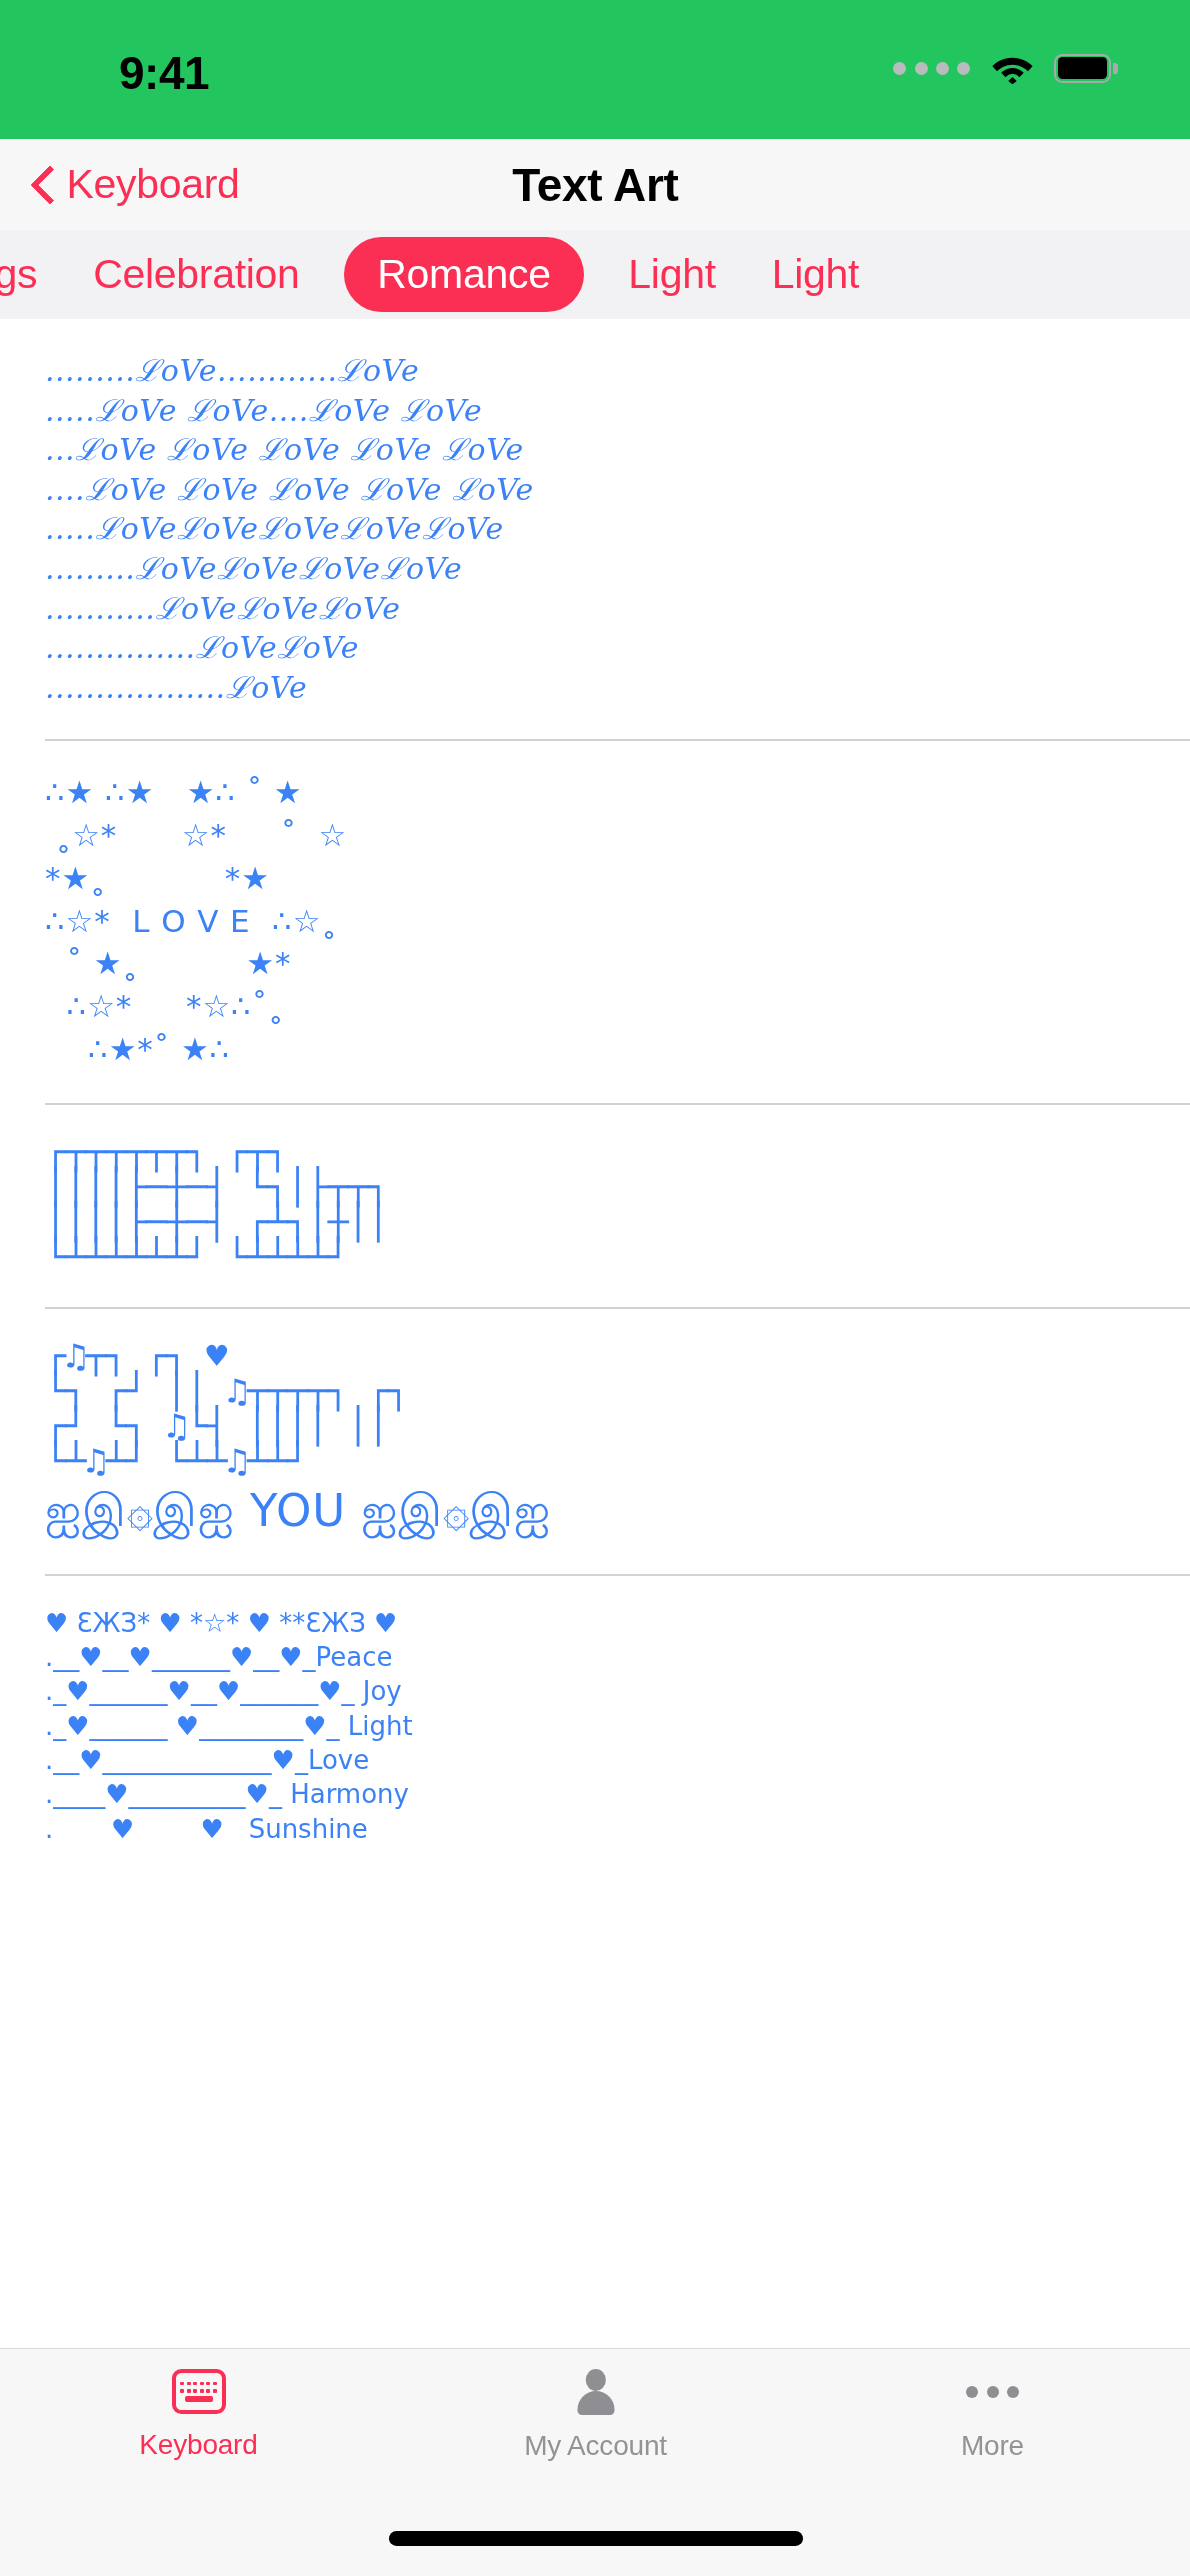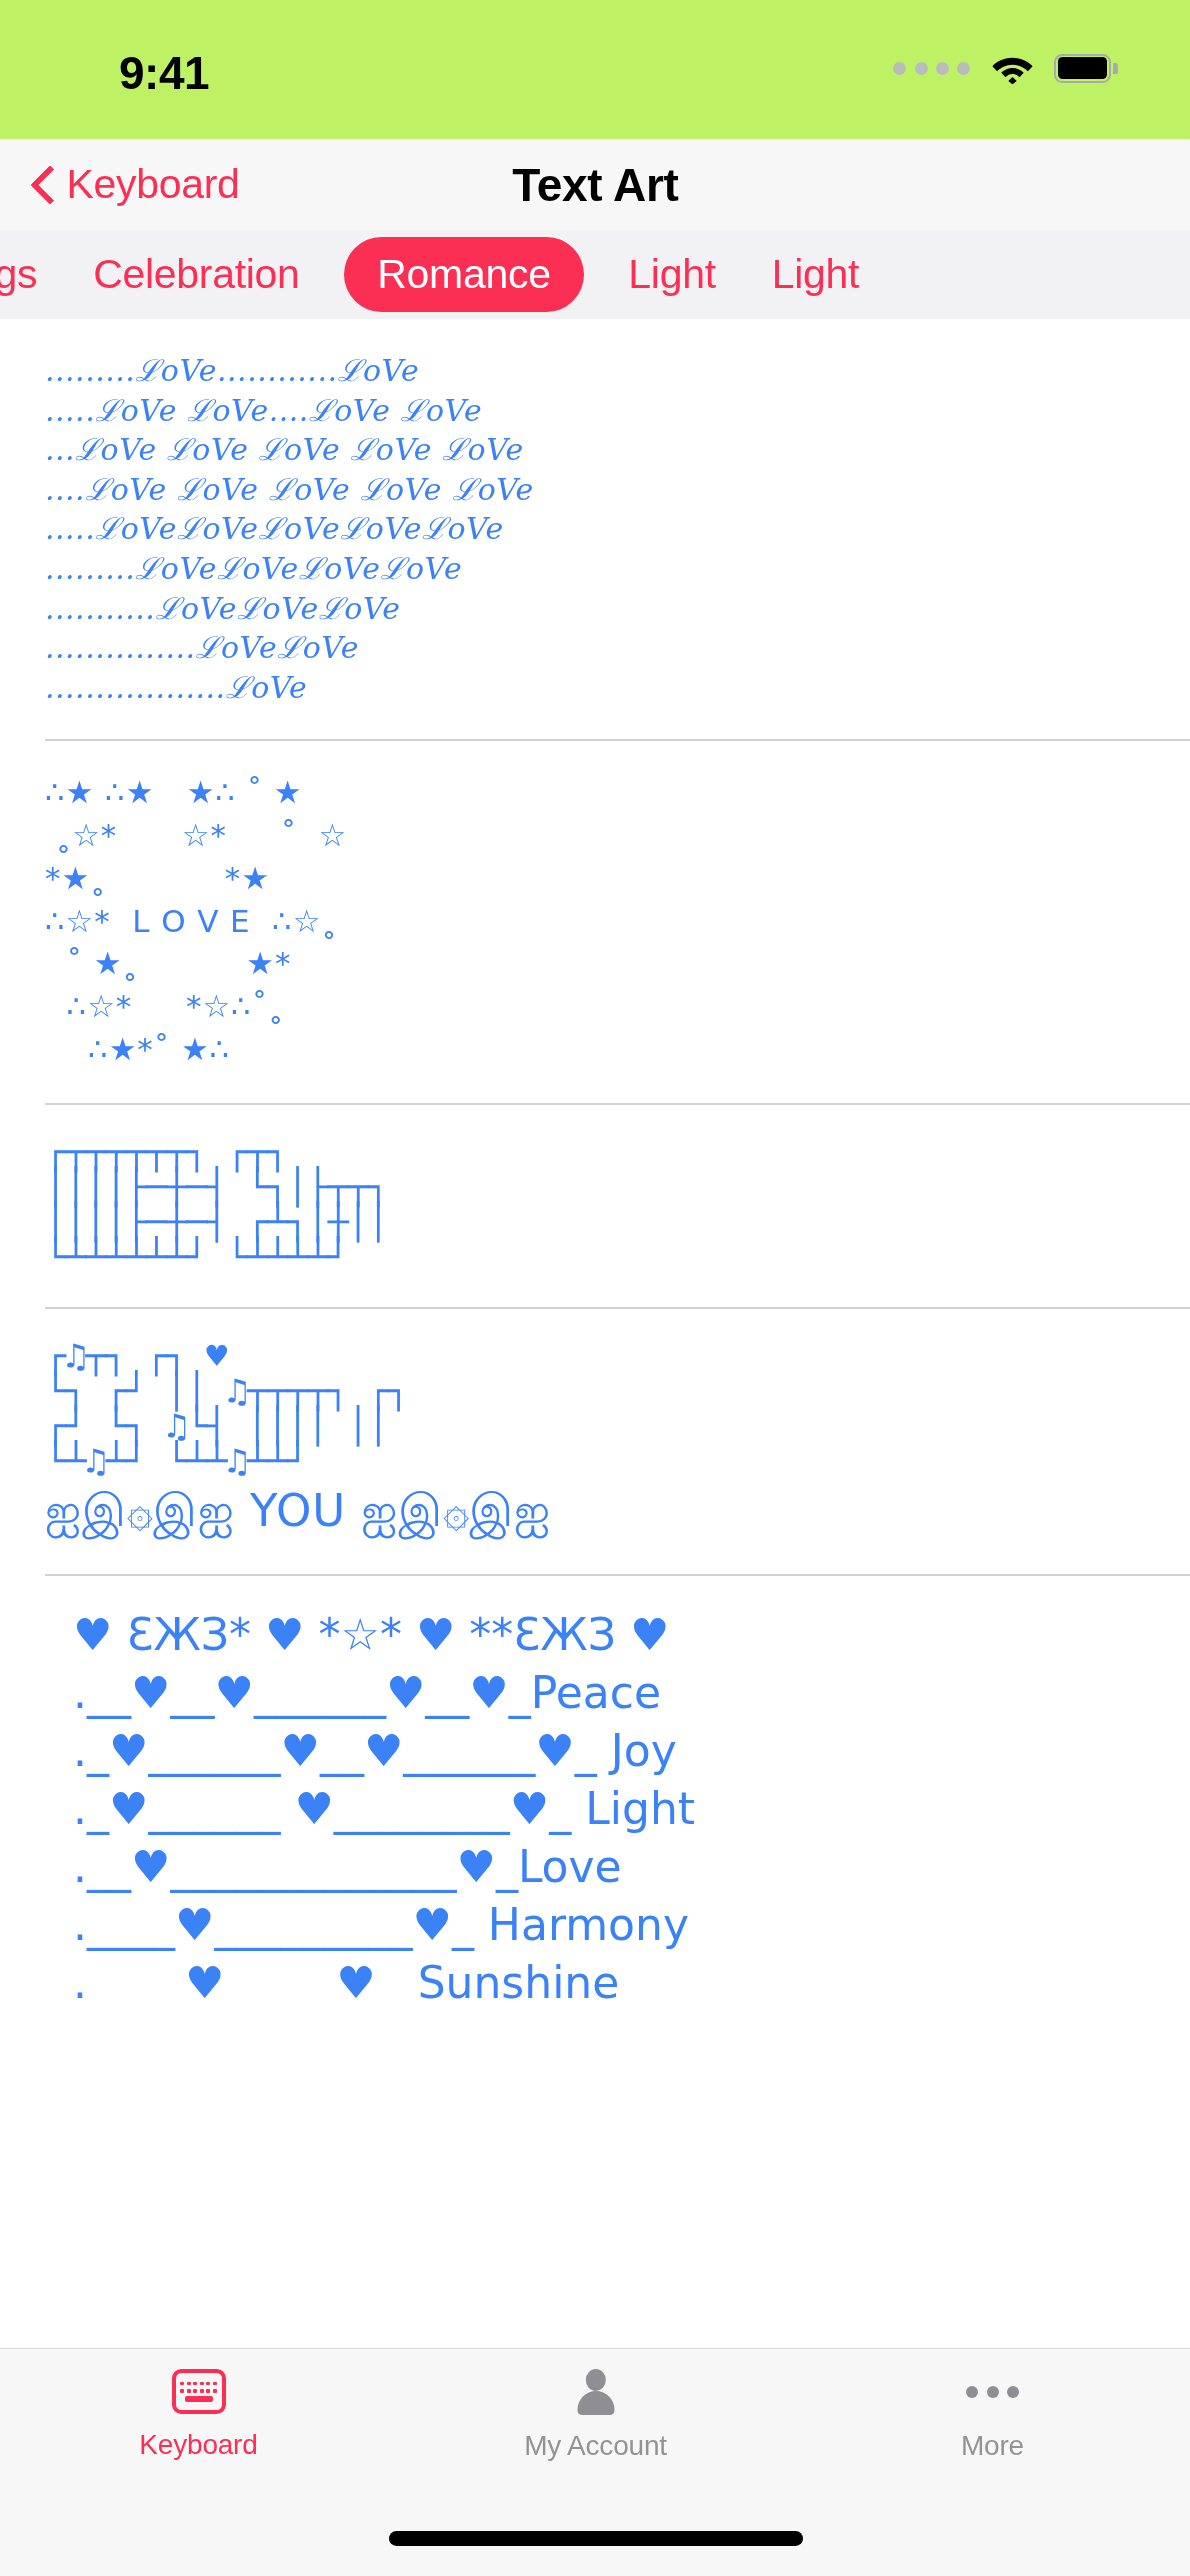--- a/index.html
+++ b/index.html
@@ -12,21 +12,21 @@
   #phone {
     position:relative;
     width:1191px; height:2576px;
     background:#ffffff;
     display:flex; flex-direction:column;
   }
 
   
   .statusbar {
     height:139px; flex:0 0 139px;
-    background:#bef264;
+    background:#22c55e;
     display:flex; align-items:center;
     padding:0 72px 0 0;
     position:relative;
     text-decoration:underline;
   }
   .sb-time {
     position:absolute; left:119px; top:46px;
     font-size:46px; font-weight:600; color:#000;
     letter-spacing:-0.5px;
   }
@@ -147,24 +147,23 @@
     font-family:"DejaVu Sans Mono", monospace;
     font-size:35px;
     line-height:1.0;
     letter-spacing:-0.9px;
   }
   .art-orn {
     font-size:45px; line-height:1.4;
     letter-spacing:0.9px;
   }
   .art-hearts {
-    font-size:44px;
+    font-size:26px;
     line-height:1.32;
     letter-spacing:0px;
-    margin-left:28px;
   }
 
   
   .tabbar {
     flex:0 0 165px; height:165px;
     background:#f7f7f7;
     border-top:1.9px solid #d8d8da;
     display:flex;
   }
   .tab {

